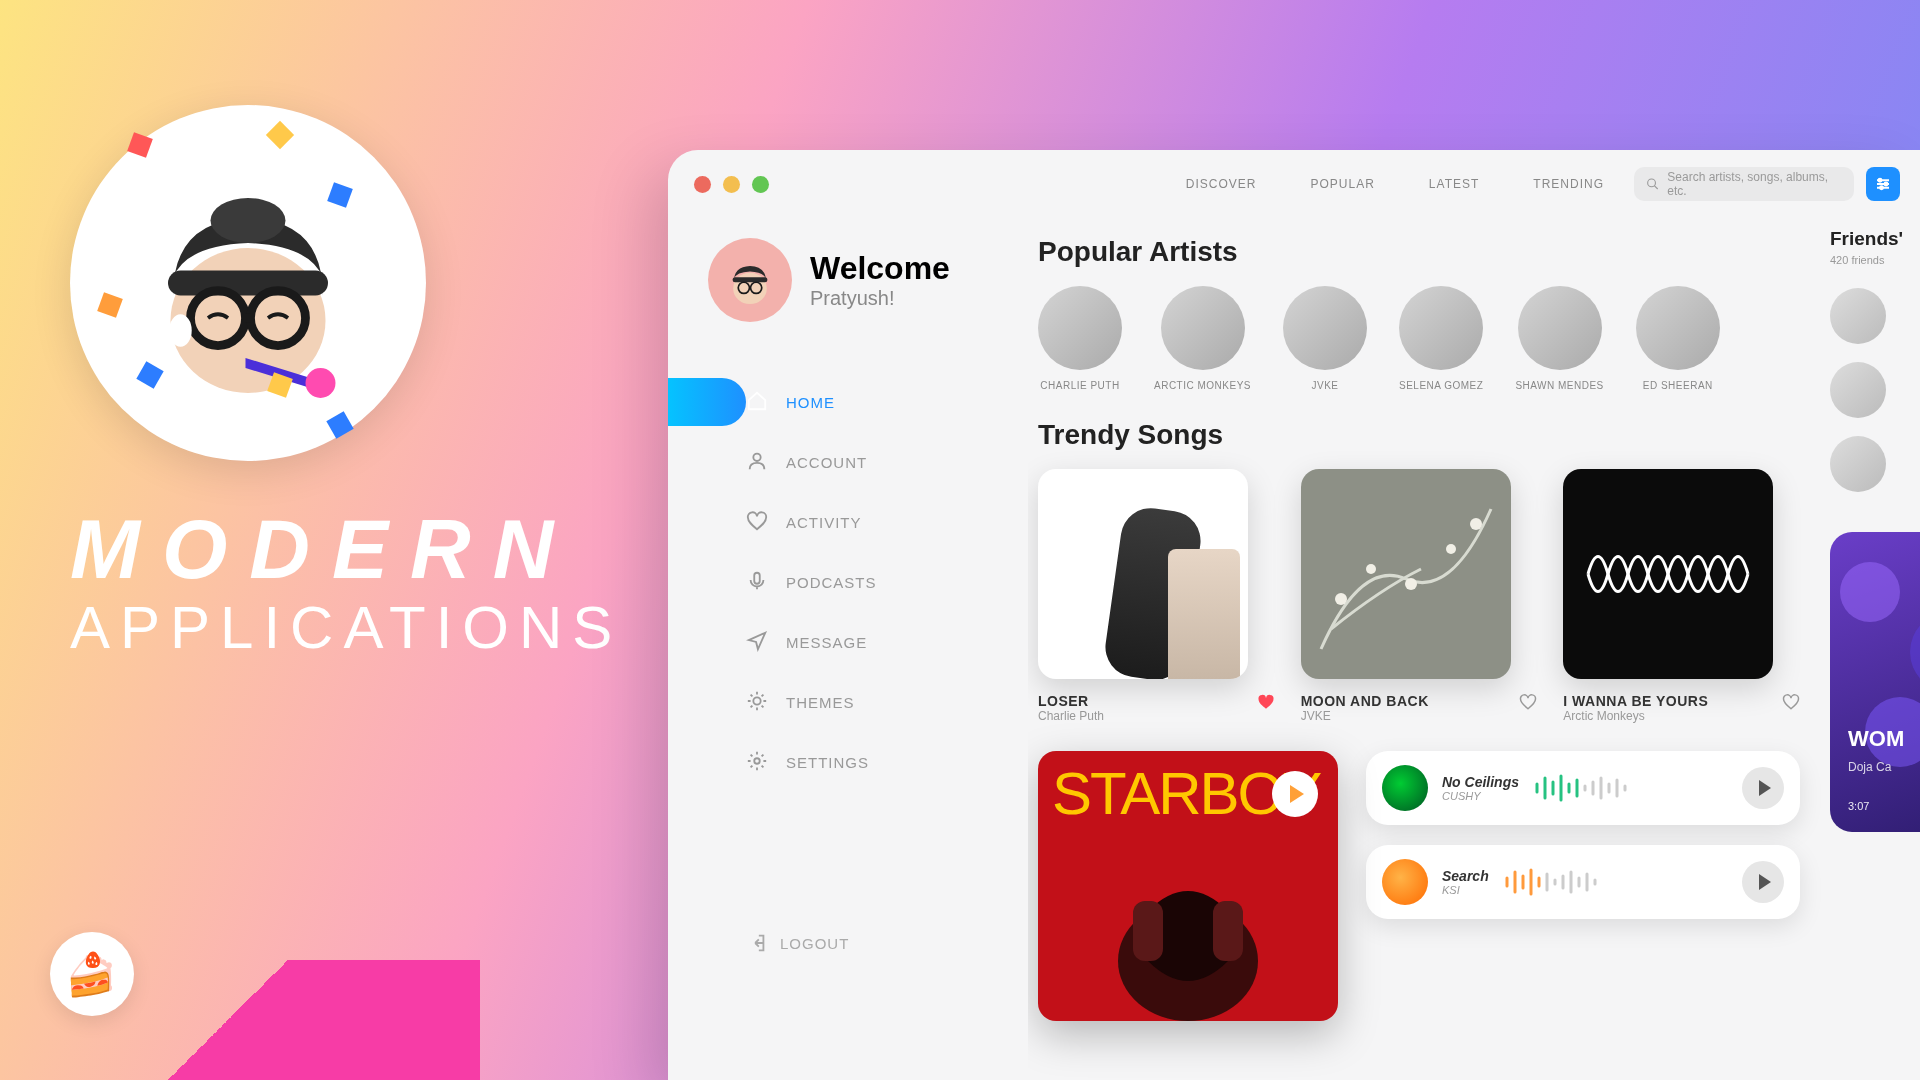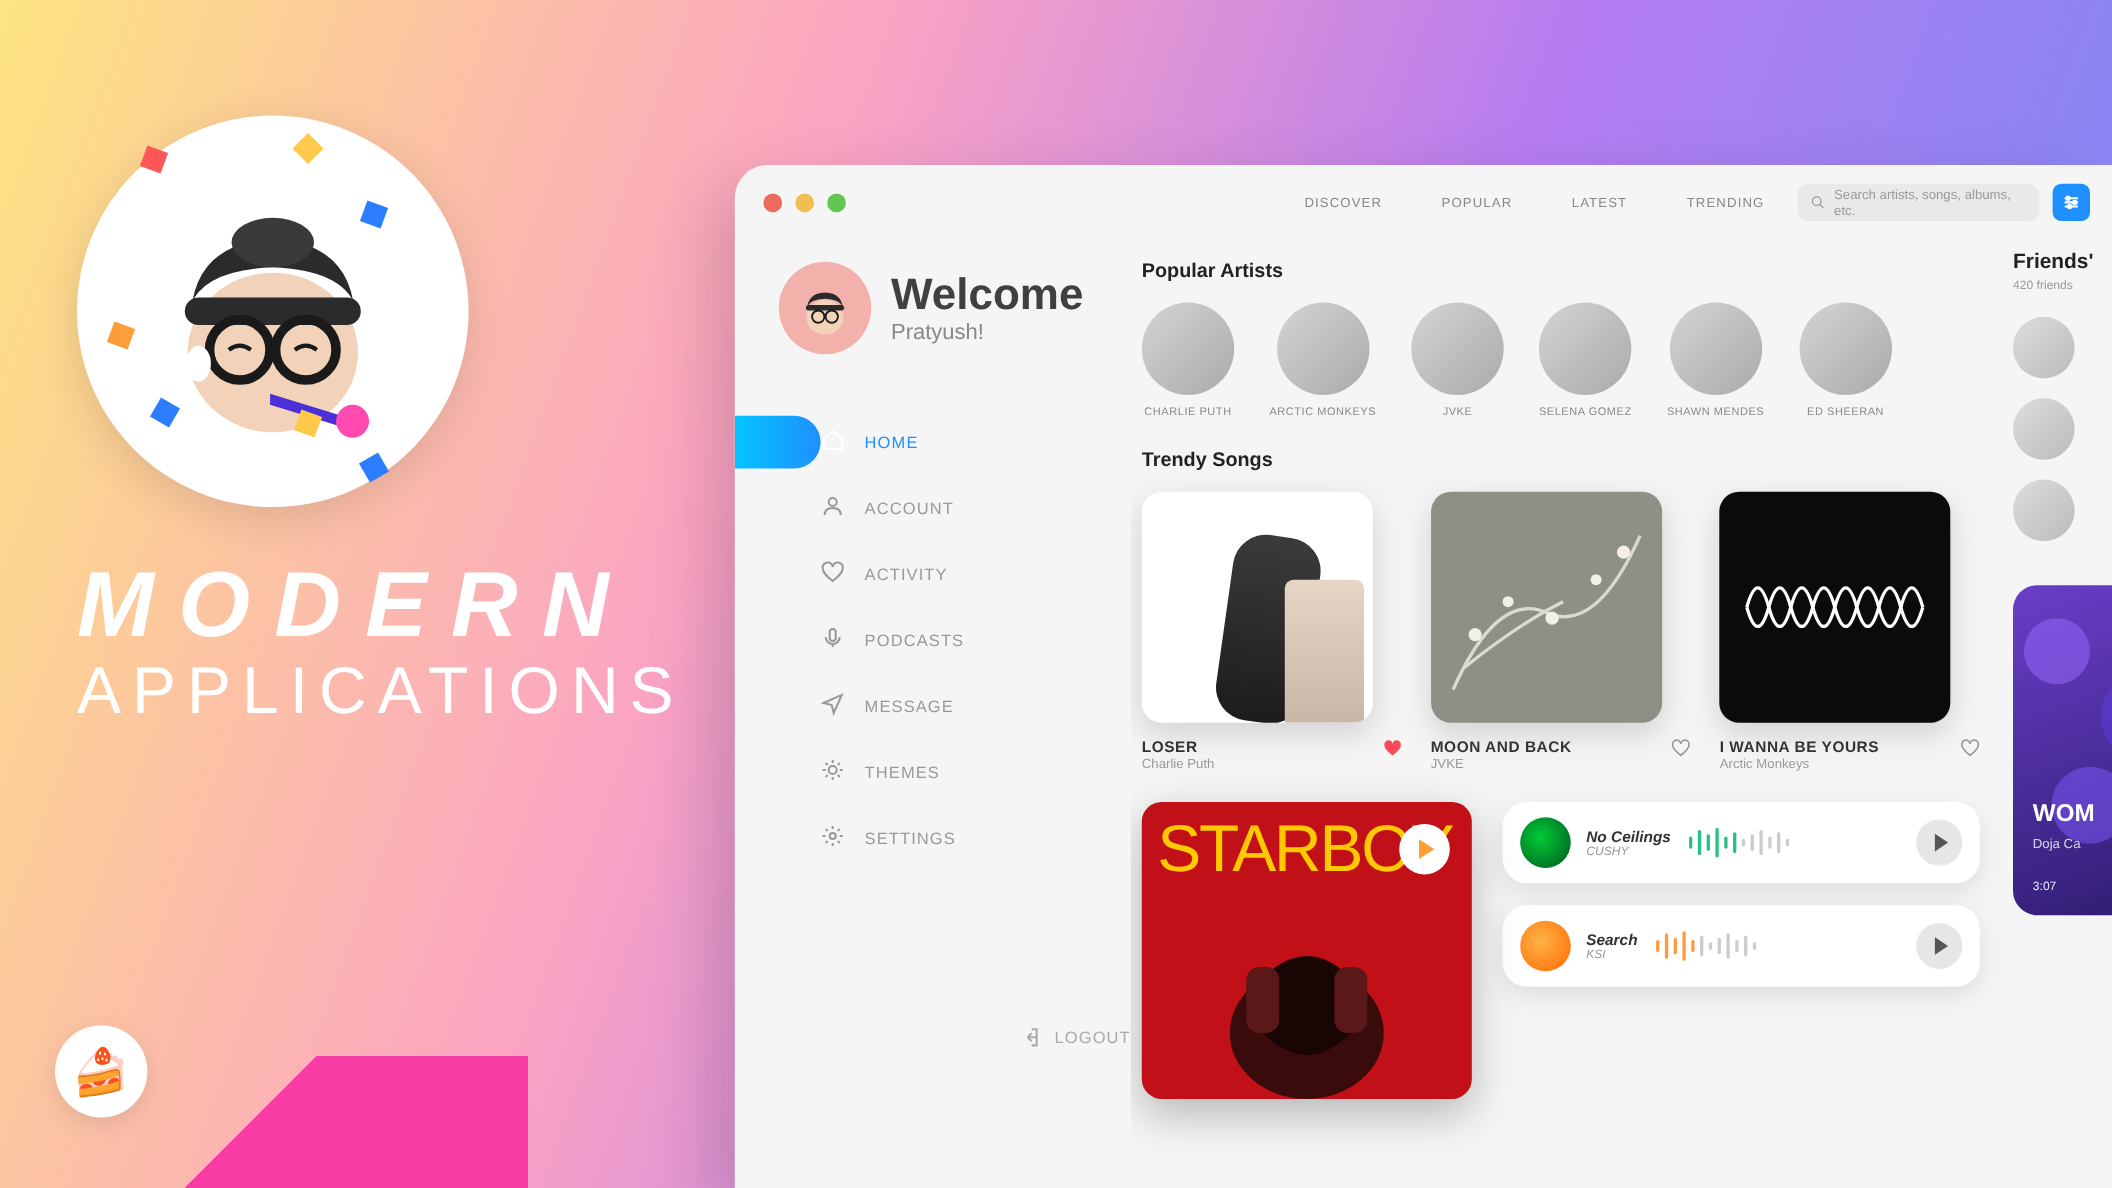--- a/index.html
+++ b/index.html
@@ -25,36 +25,36 @@
 .nav span { font-size: 12px; letter-spacing: 1px; color: #888; cursor:pointer; }
 .search { display:flex; align-items:center; background:#e9e9ea; border-radius: 10px; height: 34px; width: 220px; padding: 0 12px; color:#9a9a9a; font-size:12px; gap:8px; }
 .search-btn { width: 34px; height: 34px; background:#1e90ff; border-radius: 8px; margin-left: 12px; display:flex; align-items:center; justify-content:center; }
 .search-btn svg{width:18px;height:18px;stroke:#fff;fill:none;stroke-width:2.5;}
 
 .body { display:flex; height: calc(100% - 68px); }
 .sidebar { width: 360px; padding: 20px 0; }
 .user { display:flex; align-items:center; gap: 18px; padding: 0 40px 30px 40px; }
 .user-av { width: 84px; height: 84px; border-radius: 50%; background:#f3b1ac; display:flex; align-items:center; justify-content:center; }
 .user-av svg{width:56px;height:56px;}
-.user-text .welcome { font-size: 40px; font-weight: 700; color:#404040; }
+.user-text .welcome { font-size: 32px; font-weight: 700; color:#000000; }
 .user-text .name { font-size: 20px; color:#888; }
 .menu { margin-top: 20px; }
 .menu-item { display:flex; align-items:center; gap: 18px; height: 60px; padding-left: 78px; cursor:pointer; color:#999; font-size: 15px; letter-spacing: 1px; position:relative; }
 .menu-item.active { color:#1e90ff; }
 .menu-item.active::before { content:""; position:absolute; left:0; top:6px; height:48px; width:78px; background: linear-gradient(90deg, #05c3ff, #1e90ff); border-radius: 0 30px 30px 0; }
 .menu-item.active .m-icon { position:relative; z-index:1; }
 .menu-item.active .m-icon svg { stroke:#fff; }
 .m-icon svg { width:22px; height:22px; stroke:#999; fill:none; stroke-width:2; }
 .menu-item.active svg{stroke:#fff;}
 .menu-item.active .m-label{color:#1e90ff;}
-.logout { display:flex; align-items:center; gap:12px; color:#aaa; padding-left:78px; margin-top: 140px; font-size:15px; letter-spacing:1px; cursor:pointer;justify-content:flex-end; }
+.logout { display:flex; align-items:center; gap:12px; color:#aaa; padding-left:78px; margin-top: 140px; font-size:15px; letter-spacing:1px; cursor:pointer; }
 .logout svg{width:22px;height:22px;stroke:#aaa;fill:none;stroke-width:2;}
 
 .main { flex:1; padding: 10px 30px 0 10px; overflow:hidden; }
-.section-title { font-size: 18px; font-weight: 700; color:#222; margin: 8px 0 18px 0; }
+.section-title { font-size: 28px; font-weight: 700; color:#222; margin: 8px 0 18px 0; }
 .artists { display:flex; gap: 32px; margin-bottom: 28px; }
 .artist { display:flex; flex-direction:column; align-items:center; gap:10px; cursor:pointer; }
 .artist-av { width: 84px; height: 84px; border-radius:50%; background: linear-gradient(135deg,#d4d4d4,#aaa); }
 .artist-name { font-size: 10px; letter-spacing:.5px; color:#888; text-align:center; }
 
 .songs { display:flex; gap: 26px; margin-bottom: 28px; }
 .song { width: 244px; cursor:pointer; }
 .song-cover { width: 210px; height: 210px; border-radius: 18px; box-shadow: 0 10px 30px rgba(0,0,0,.15); }
 .song-meta { display:flex; justify-content:space-between; align-items:flex-start; margin-top: 14px; }
 .song-title { font-size: 14px; font-weight:700; color:#333; letter-spacing:.5px; }

